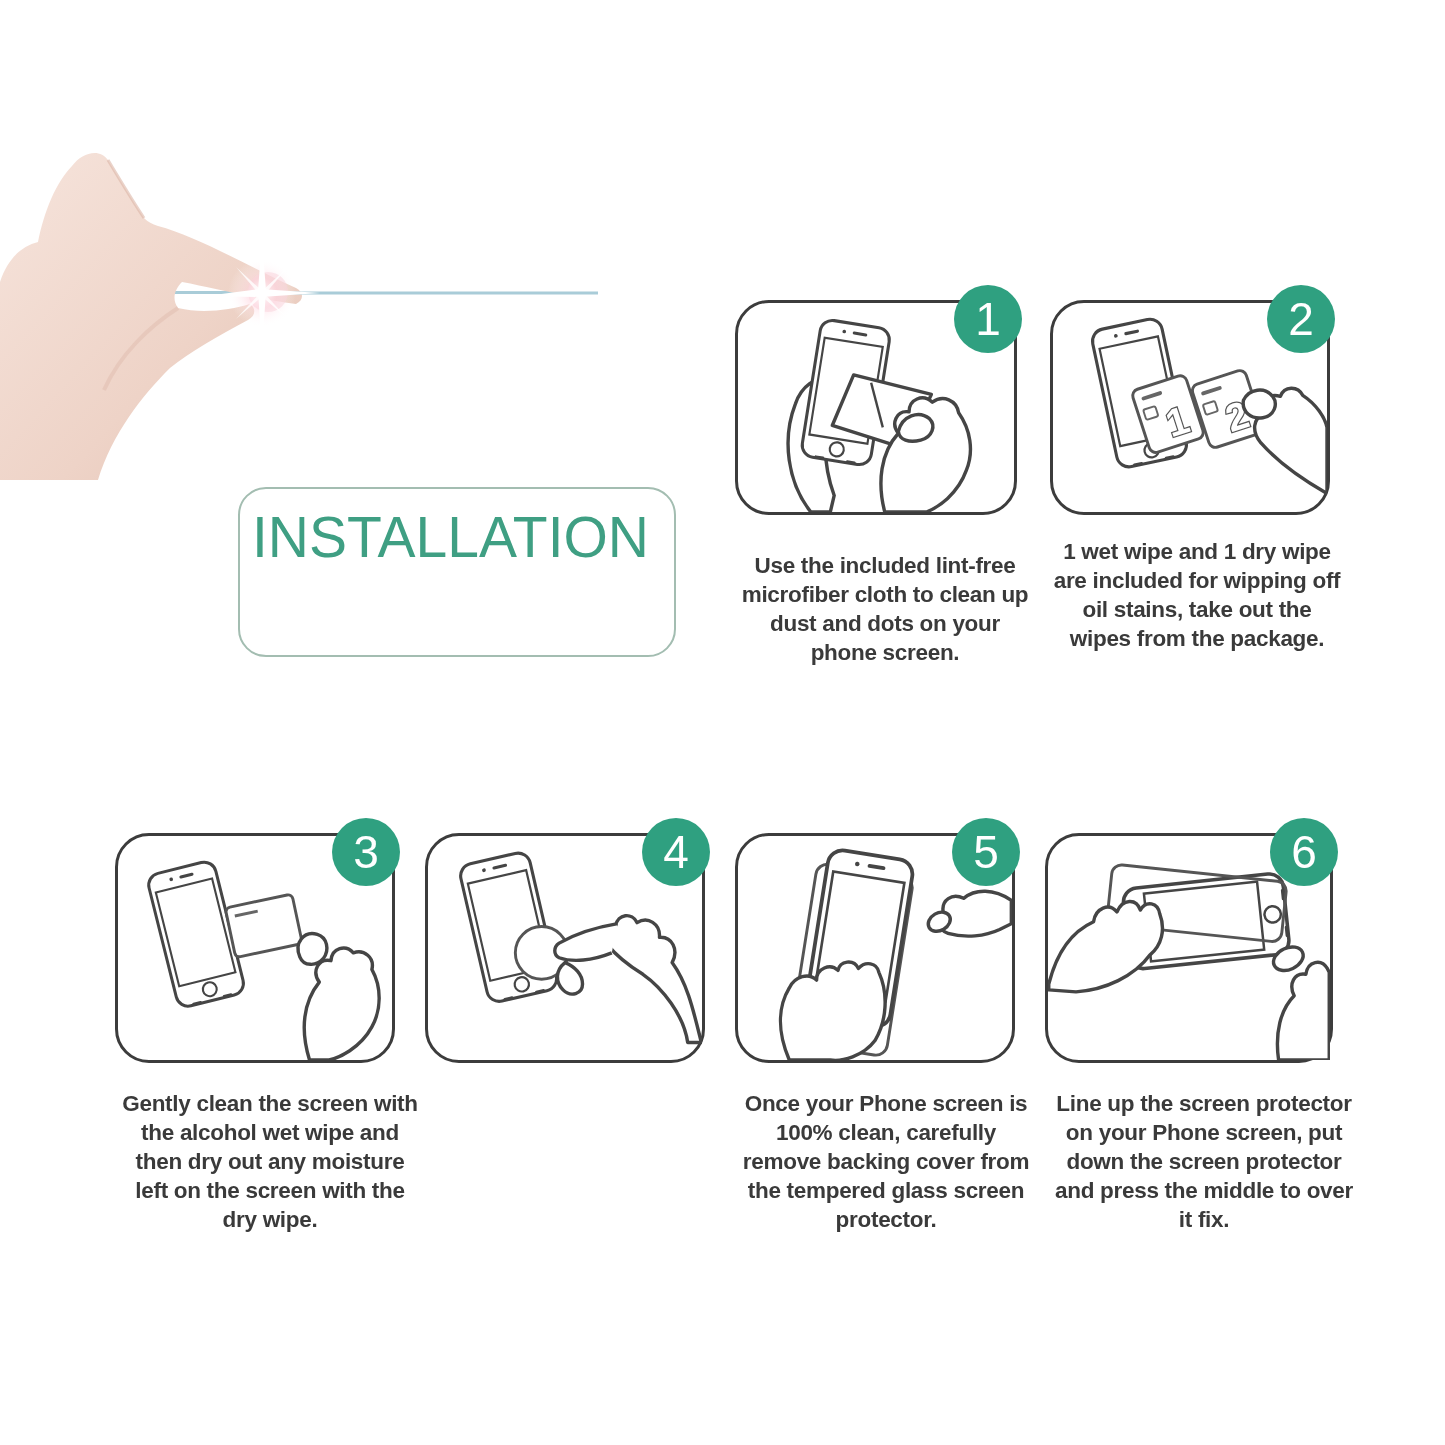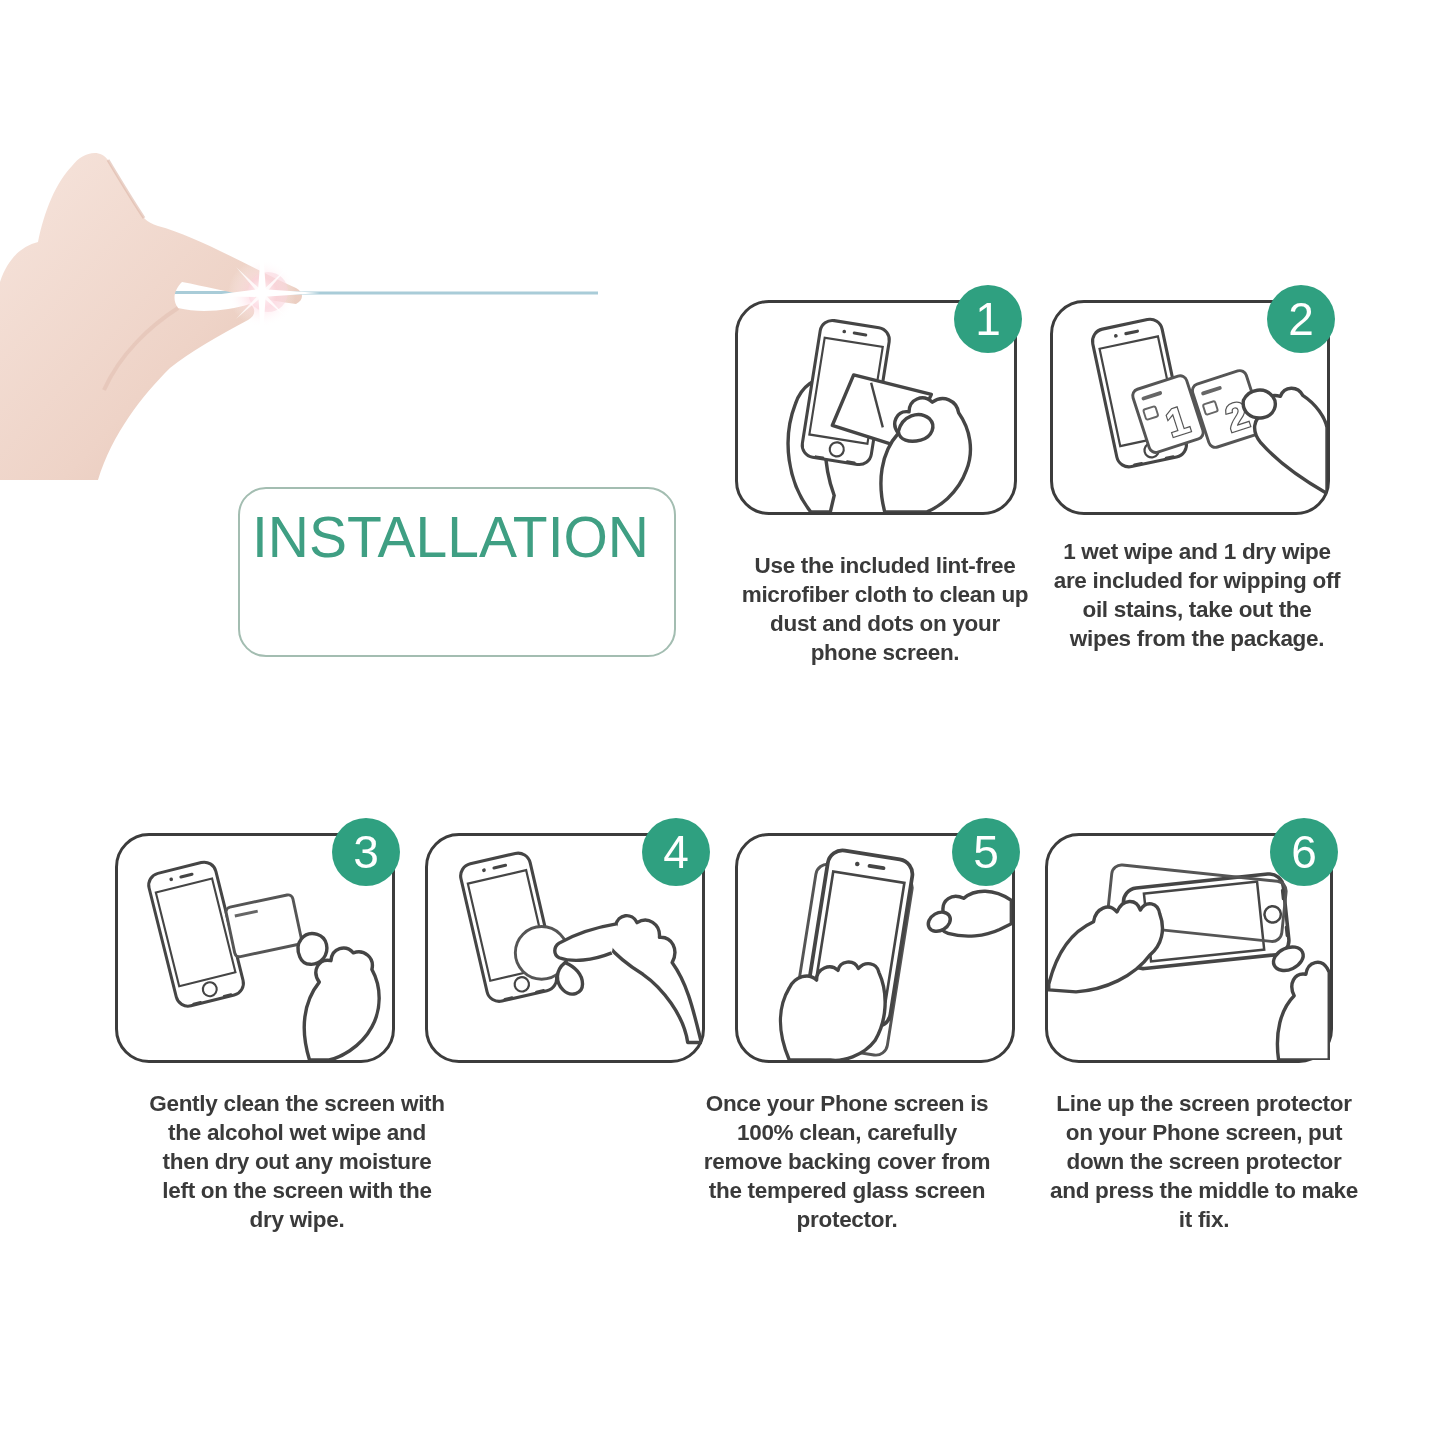--- a/index.html
+++ b/index.html
@@ -155,21 +155,21 @@
       </g>
       <g>
         <path d="M196,230 C186,198 190,170 206,150 C198,139 205,125 218,128 C219,115 233,111 241,120 C252,116 263,125 260,137 C270,155 270,178 260,196 C248,218 226,228 216,230 Z" fill="#fff" stroke="#454545" stroke-width="3.5" stroke-linejoin="round"></path>
         <path d="M186,124 C180,110 190,97 204,101 C214,104 217,117 210,126 C203,134 190,134 186,124 Z" fill="#fff" stroke="#454545" stroke-width="3.5"></path>
       </g>
     </svg>
     <div class="num-circle">
       <span>3</span>
     </div>
   </div>
-  <div class="caption" style="left:118px;top:1089px;width:304px;margin-left:27px;">Gently clean the screen with the alcohol wet wipe and then dry out any moisture left on the screen with the dry wipe.</div>
+  <div class="caption" style="left:118px;top:1089px;width:304px;">Gently clean the screen with the alcohol wet wipe and then dry out any moisture left on the screen with the dry wipe.</div>
 
   <div class="step-box" style="left:425px;top:833px;width:280px;height:230px;">
     <svg viewBox="0 0 280 230">
       <use href="#phone" width="120" height="232" transform="translate(28,30) rotate(-13) scale(0.64)"></use>
       <circle cx="116" cy="120" r="27" fill="#fff" stroke="#555" stroke-width="3"></circle>
       <g>
         <path d="M280,212 C272,180 266,152 250,130 C257,117 250,103 237,104 C238,90 225,82 214,89 C209,78 194,80 192,92 C182,92 177,104 184,112 C192,122 204,132 220,142 C240,156 262,184 266,212 Z" fill="#fff" stroke="#454545" stroke-width="3.5" stroke-linejoin="round"></path>
         <path d="M194,90 C170,94 148,102 134,110 C128,114 128,122 134,125 C148,130 168,128 188,120" fill="#fff" stroke="#454545" stroke-width="3.5" stroke-linejoin="round"></path>
         <path d="M140,130 C150,134 158,142 158,152 C158,162 146,166 138,158 C130,150 130,138 140,130 Z" fill="#fff" stroke="#454545" stroke-width="3.5"></path>
       </g>
@@ -188,33 +188,33 @@
       </g>
       <g>
         <path d="M280,66 C262,54 243,54 231,64 C219,58 208,66 210,78 C203,84 205,97 215,100 C233,105 253,103 268,96 L280,90 Z" fill="#fff" stroke="#454545" stroke-width="3.5" stroke-linejoin="round"></path>
         <ellipse cx="206" cy="88" rx="12" ry="9" transform="rotate(-30 206 88)" fill="#fff" stroke="#454545" stroke-width="3.5"></ellipse>
       </g>
     </svg>
     <div class="num-circle">
       <span>5</span>
     </div>
   </div>
-  <div class="caption" style="left:698px;top:1089px;width:298px;">Once your Phone screen is 100% clean, carefully remove backing cover from the tempered glass screen protector.</div>
+  <div class="caption" style="left:737px;top:1089px;width:298px;">Once your Phone screen is 100% clean, carefully remove backing cover from the tempered glass screen protector.</div>
 
   <div class="step-box" style="left:1045px;top:833px;width:288px;height:230px;">
     <svg viewBox="0 0 288 230">
       <use href="#phone" width="120" height="232" transform="translate(82,140) rotate(-96) scale(0.73)"></use>
       <rect x="62" y="38" width="180" height="62" rx="10" transform="rotate(6 152 69)" fill="none" stroke="#555" stroke-width="3"></rect>
       <g>
         <path d="M0,152 C8,120 24,98 46,88 C48,74 62,68 70,78 C76,64 90,64 94,76 C100,66 112,68 114,80 C120,96 116,112 104,122 C88,144 58,158 28,160 L0,158 Z" fill="#fff" stroke="#454545" stroke-width="3.5" stroke-linejoin="round"></path>
       </g>
       <g>
         <ellipse cx="246" cy="126" rx="16" ry="11" transform="rotate(-25 246 126)" fill="#fff" stroke="#454545" stroke-width="3.5"></ellipse>
         <path d="M236,230 C232,202 238,178 252,164 C246,152 252,140 264,142 C266,128 280,126 286,136 L288,140 L288,230 Z" fill="#fff" stroke="#454545" stroke-width="3.5" stroke-linejoin="round"></path>
       </g>
     </svg>
     <div class="num-circle">
       <span>6</span>
     </div>
   </div>
-  <div class="caption" style="left:1048px;top:1089px;width:312px;">Line up the screen protector on your Phone screen, put down the screen protector and press the middle to make it fix.</div>
+  <div class="caption" style="left:1048px;top:1089px;width:312px;">Line up the screen protector on your Phone screen, put down the screen protector and press the middle to over it fix.</div>
 
 </div>
 
 </body></html>

